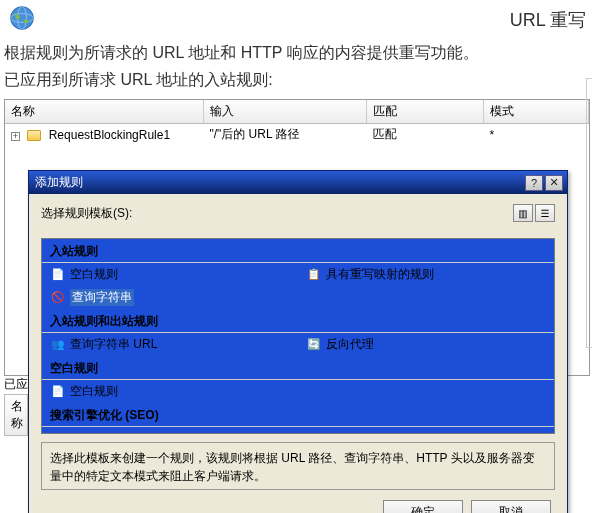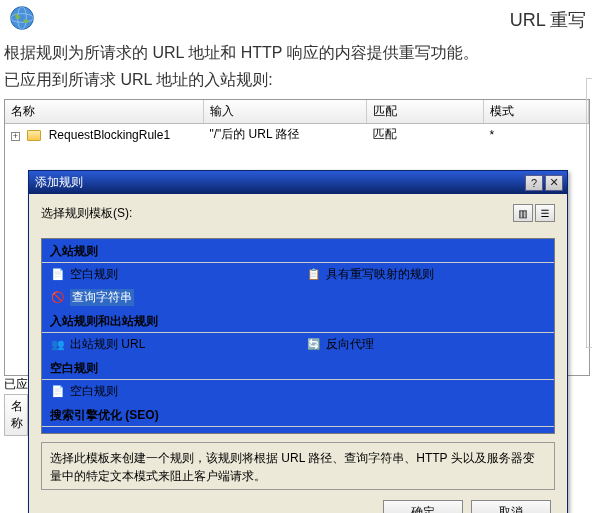--- a/index.html
+++ b/index.html
@@ -126,21 +126,21 @@
         <div class="item selected">
           <span class="small-icon">🚫</span>
           <span class="item-label">查询字符串</span>
         </div>
       </div>
 
       <div class="section-header">入站规则和出站规则</div>
       <div class="item-row">
         <div class="item">
           <span class="small-icon">👥</span>
-          <span class="item-label">出站规则 URL</span>
+          <span class="item-label">查询字符串 URL</span>
         </div>
         <div class="item">
           <span class="small-icon">🔄</span>
           <span class="item-label">反向代理</span>
         </div>
       </div>
 
       <div class="section-header">空白规则</div>
       <div class="item-row">
         <div class="item">

